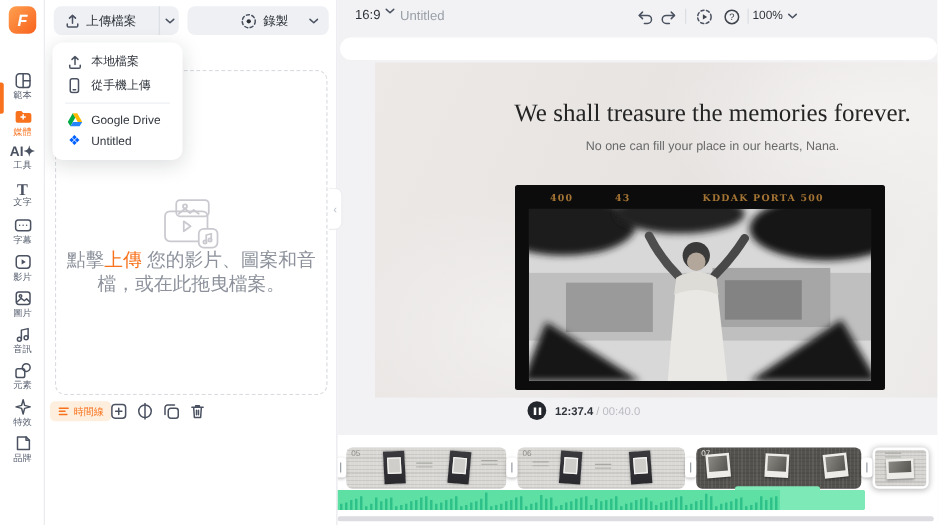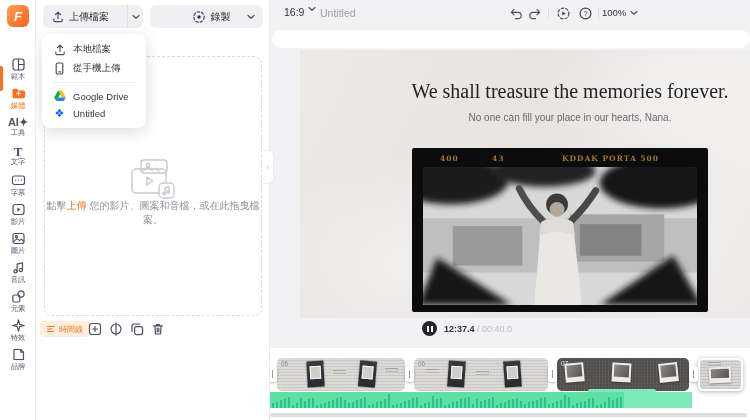--- a/index.html
+++ b/index.html
@@ -41,21 +41,21 @@
     box-shadow:0 4px 16px rgba(22,26,34,.15); padding:6px 0; z-index:45; }
   .menu-item { display:flex; align-items:center; gap:7px; padding:3px 11px; font-size:9.5px;
     color:#2f343c; cursor:pointer; }
   .menu-item .mic { width:13px; display:flex; justify-content:center; }
   .menu-divider { height:1px; background:#eef0f3; margin:4px 10px; }
   .dbx { color:#0061ff; font-size:11px; line-height:11px; }
 
   .dropzone { position:absolute; left:8px; top:56px; width:218px; height:260px;
     border:1px dashed #d9dbe0; border-radius:8px; }
   .dz-illus { position:absolute; left:50%; top:100px; transform:translateX(-50%); }
-  .dz-hint { position:absolute; top:142px; left:0; width:100%; text-align:center; font-size:10px;
+  .dz-hint { position:absolute; top:142px; left:0; width:100%; text-align:center; font-size:15px;
     color:#8c919b; }
   .dz-hint .lnk { color:#f8721d; cursor:pointer; }
 
   .panel-collapse { position:absolute; left:227px; top:150px; width:11px; height:34px; background:#fff;
     border:1px solid #ececf0; border-left:none; border-radius:0 6px 6px 0; display:flex;
     align-items:center; justify-content:center; color:#b9bec6; font-size:9px; z-index:26; cursor:pointer; }
 
   .panel-tools { position:absolute; left:0; top:321px; width:234px; height:20px; }
   .tl-badge { position:absolute; left:4px; top:0; height:16px; padding:0 6px; background:#fdeedd;
     border-radius:4px; display:flex; align-items:center; gap:3px; color:#f8721d; font-size:8px;

